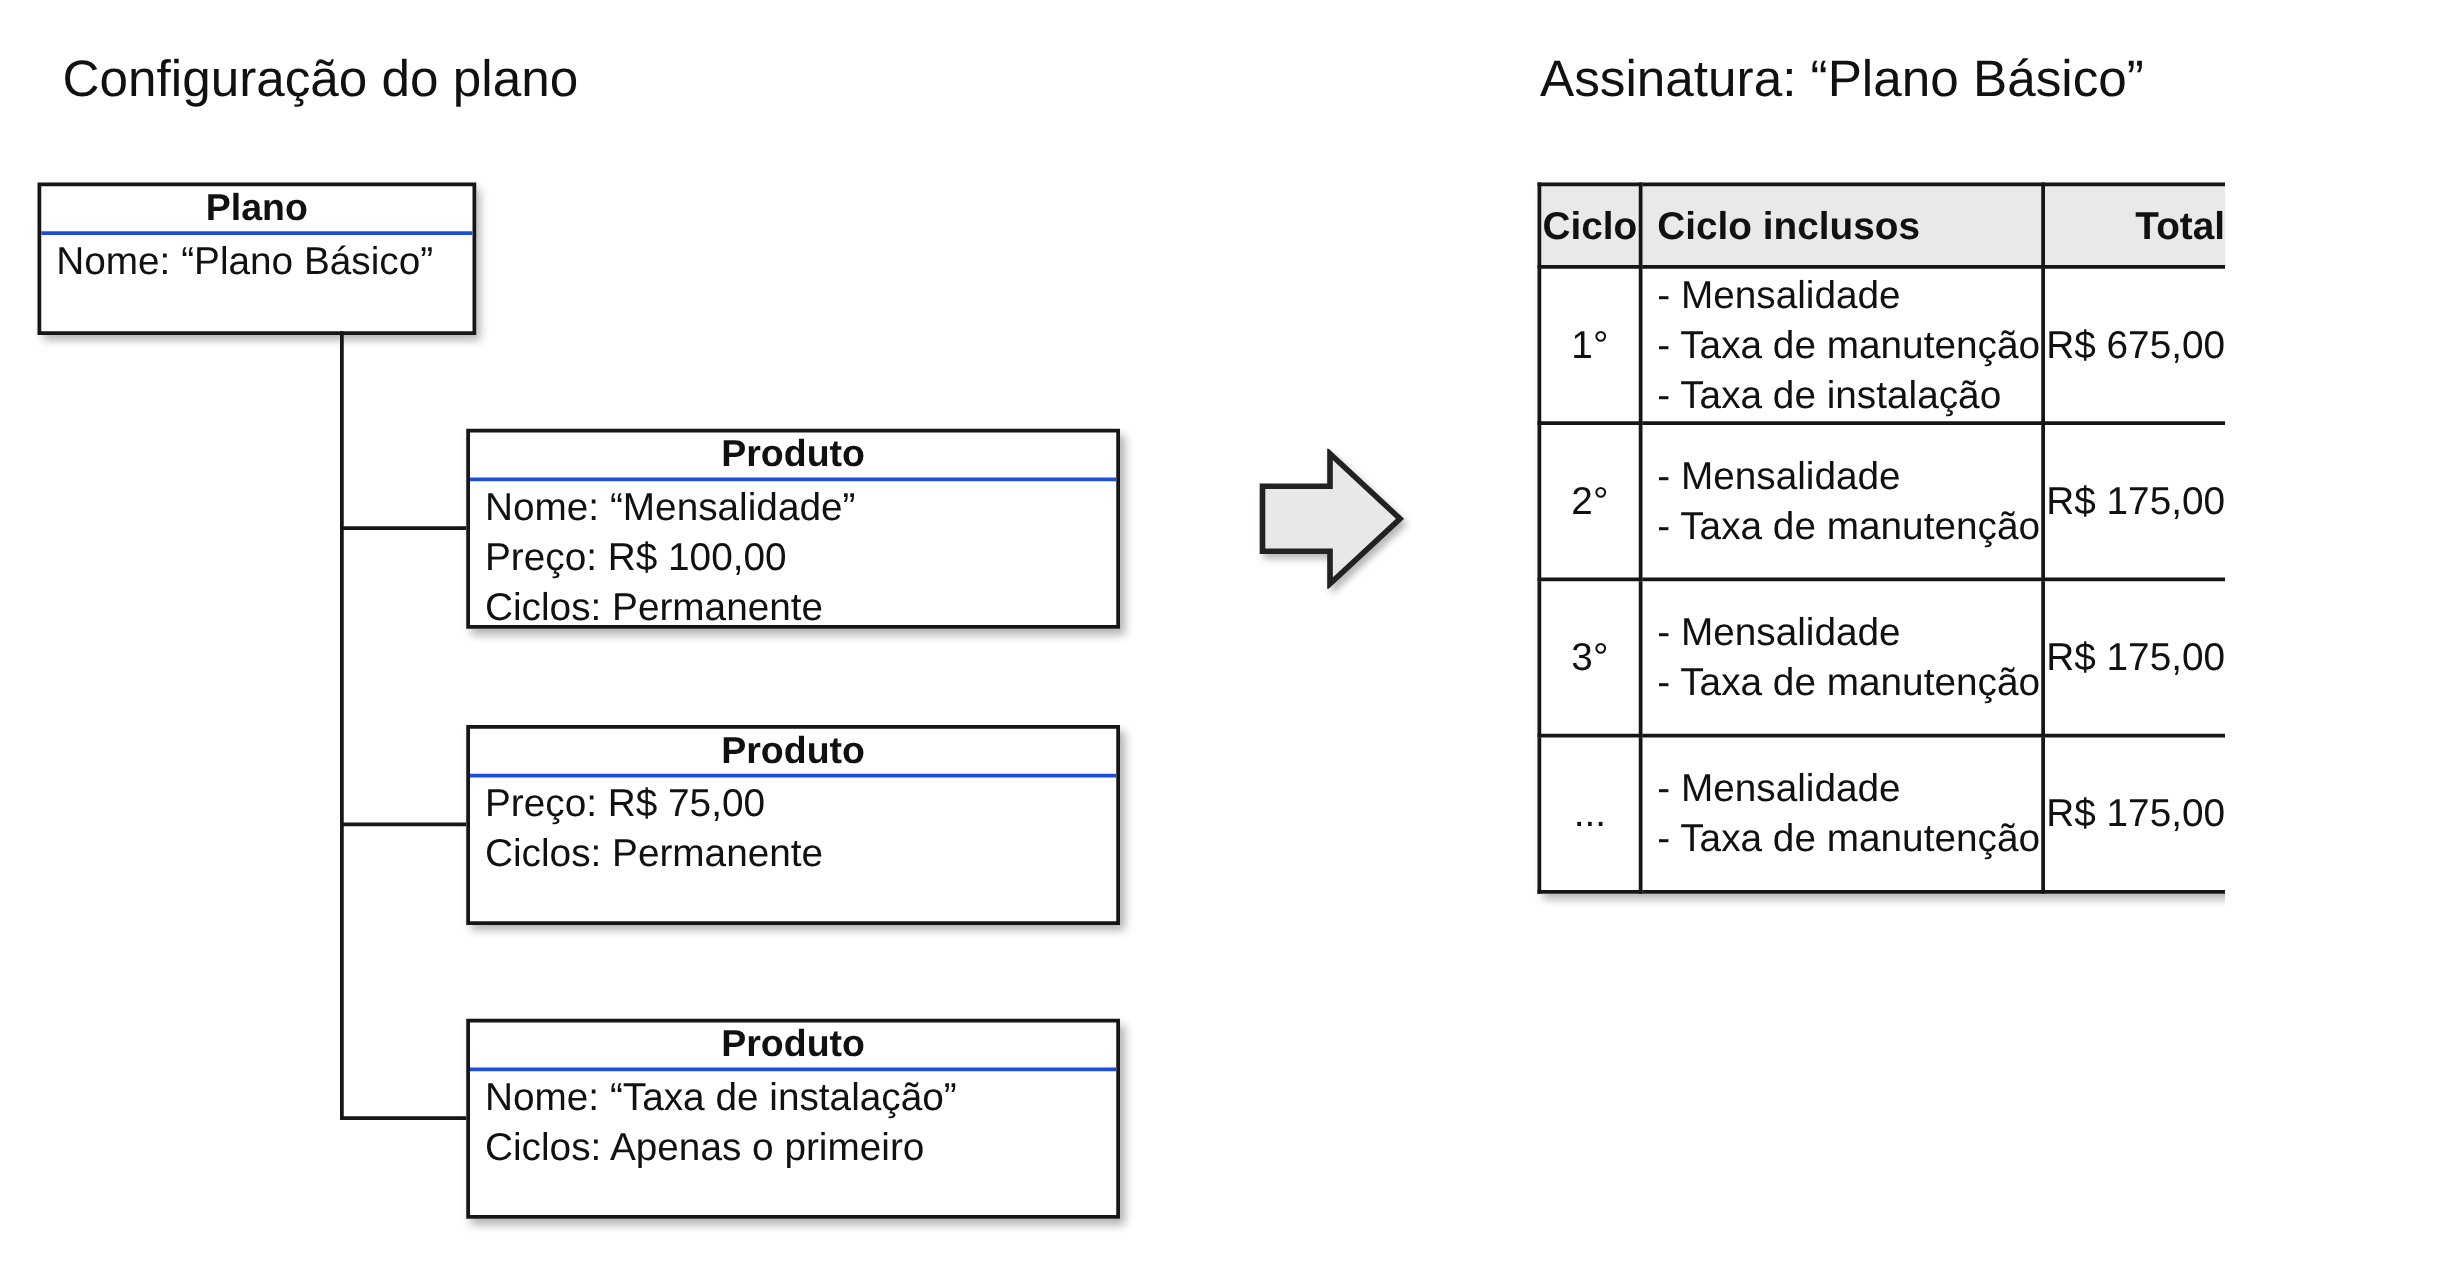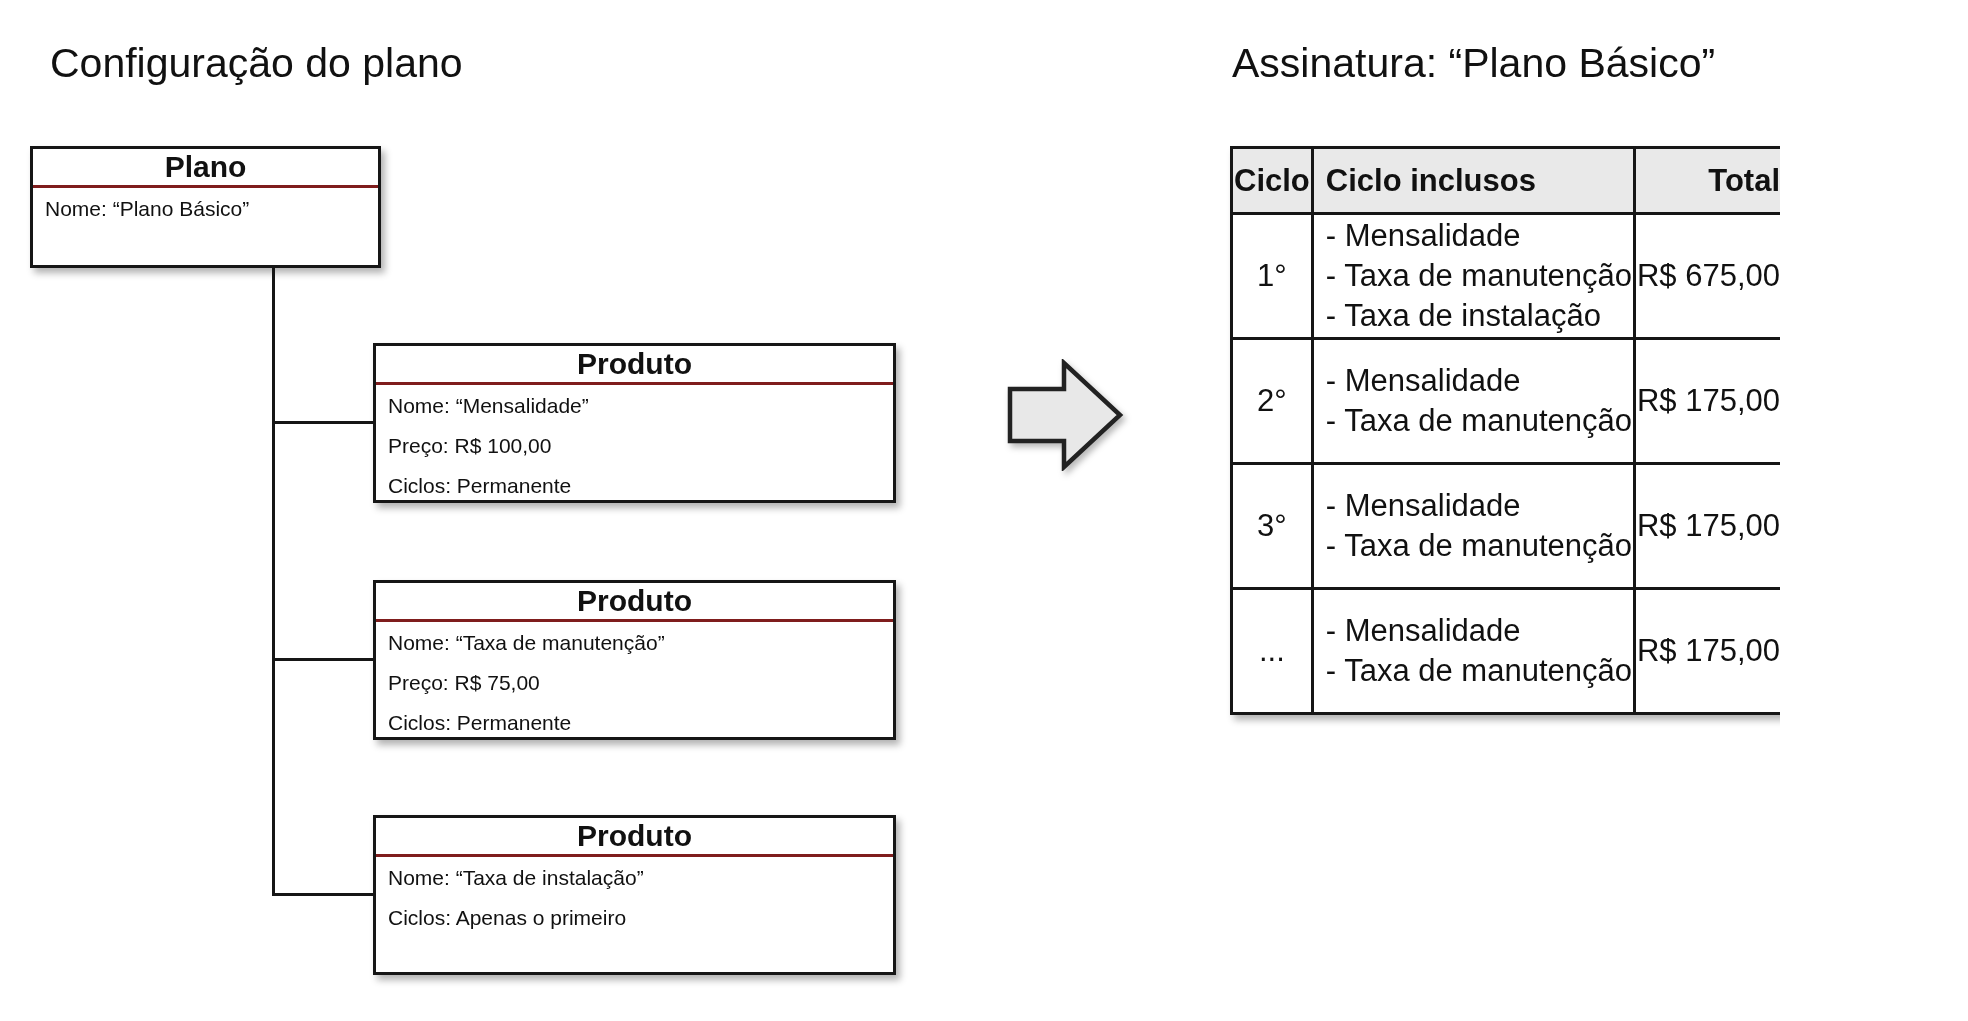--- a/index.html
+++ b/index.html
@@ -21,25 +21,25 @@
     border:3px solid #161616;
     background:#ffffff;
     box-shadow:4px 5px 7px rgba(0,0,0,0.30);
     box-sizing:border-box;
   }
   .plan-box { left:30px; top:146px; width:351px; height:122px; }
   .product-box { left:373px; width:523px; height:160px; }
   .p1 { top:343px; } .p2 { top:580px; } .p3 { top:815px; }
   .node-header {
     height:36px; line-height:36px;
-    border-bottom:3px solid #7f1d1d;
+    border-bottom:3px solid #1d4ed8;
     font-weight:bold; text-align:center; font-size:30px;
   }
   .node-body { padding:1px 12px 0 12px; }
-  .node-line { font-size:21px; line-height:40px; white-space:nowrap; }
+  .node-line { font-size:31px; line-height:40px; white-space:nowrap; }
 
   
   .conn { position:absolute; background:#161616; }
   .trunk { left:272px; top:265px; width:3px; height:631px; }
   .branch { height:3px; width:101px; left:272px; }
   .b1 { top:421px; } .b2 { top:658px; } .b3 { top:893px; }
 
   
   .arrow-wrap { position:absolute; left:1006px; top:359px; width:120px; height:112px; }
   .arrow-wrap svg { filter:drop-shadow(3px 4px 3px rgba(0,0,0,0.28)); }
@@ -98,21 +98,20 @@
     <div class="node-body">
       <div class="node-line">Nome: “Mensalidade”</div>
       <div class="node-line">Preço: R$ 100,00</div>
       <div class="node-line">Ciclos: Permanente</div>
     </div>
   </div>
 
   <div class="node product-box p2">
     <div class="node-header">Produto</div>
     <div class="node-body">
-      <div class="node-line">Nome: “Taxa de manutenção”</div>
       <div class="node-line">Preço: R$ 75,00</div>
       <div class="node-line">Ciclos: Permanente</div>
     </div>
   </div>
 
   <div class="node product-box p3">
     <div class="node-header">Produto</div>
     <div class="node-body">
       <div class="node-line">Nome: “Taxa de instalação”</div>
       <div class="node-line">Ciclos: Apenas o primeiro</div>

